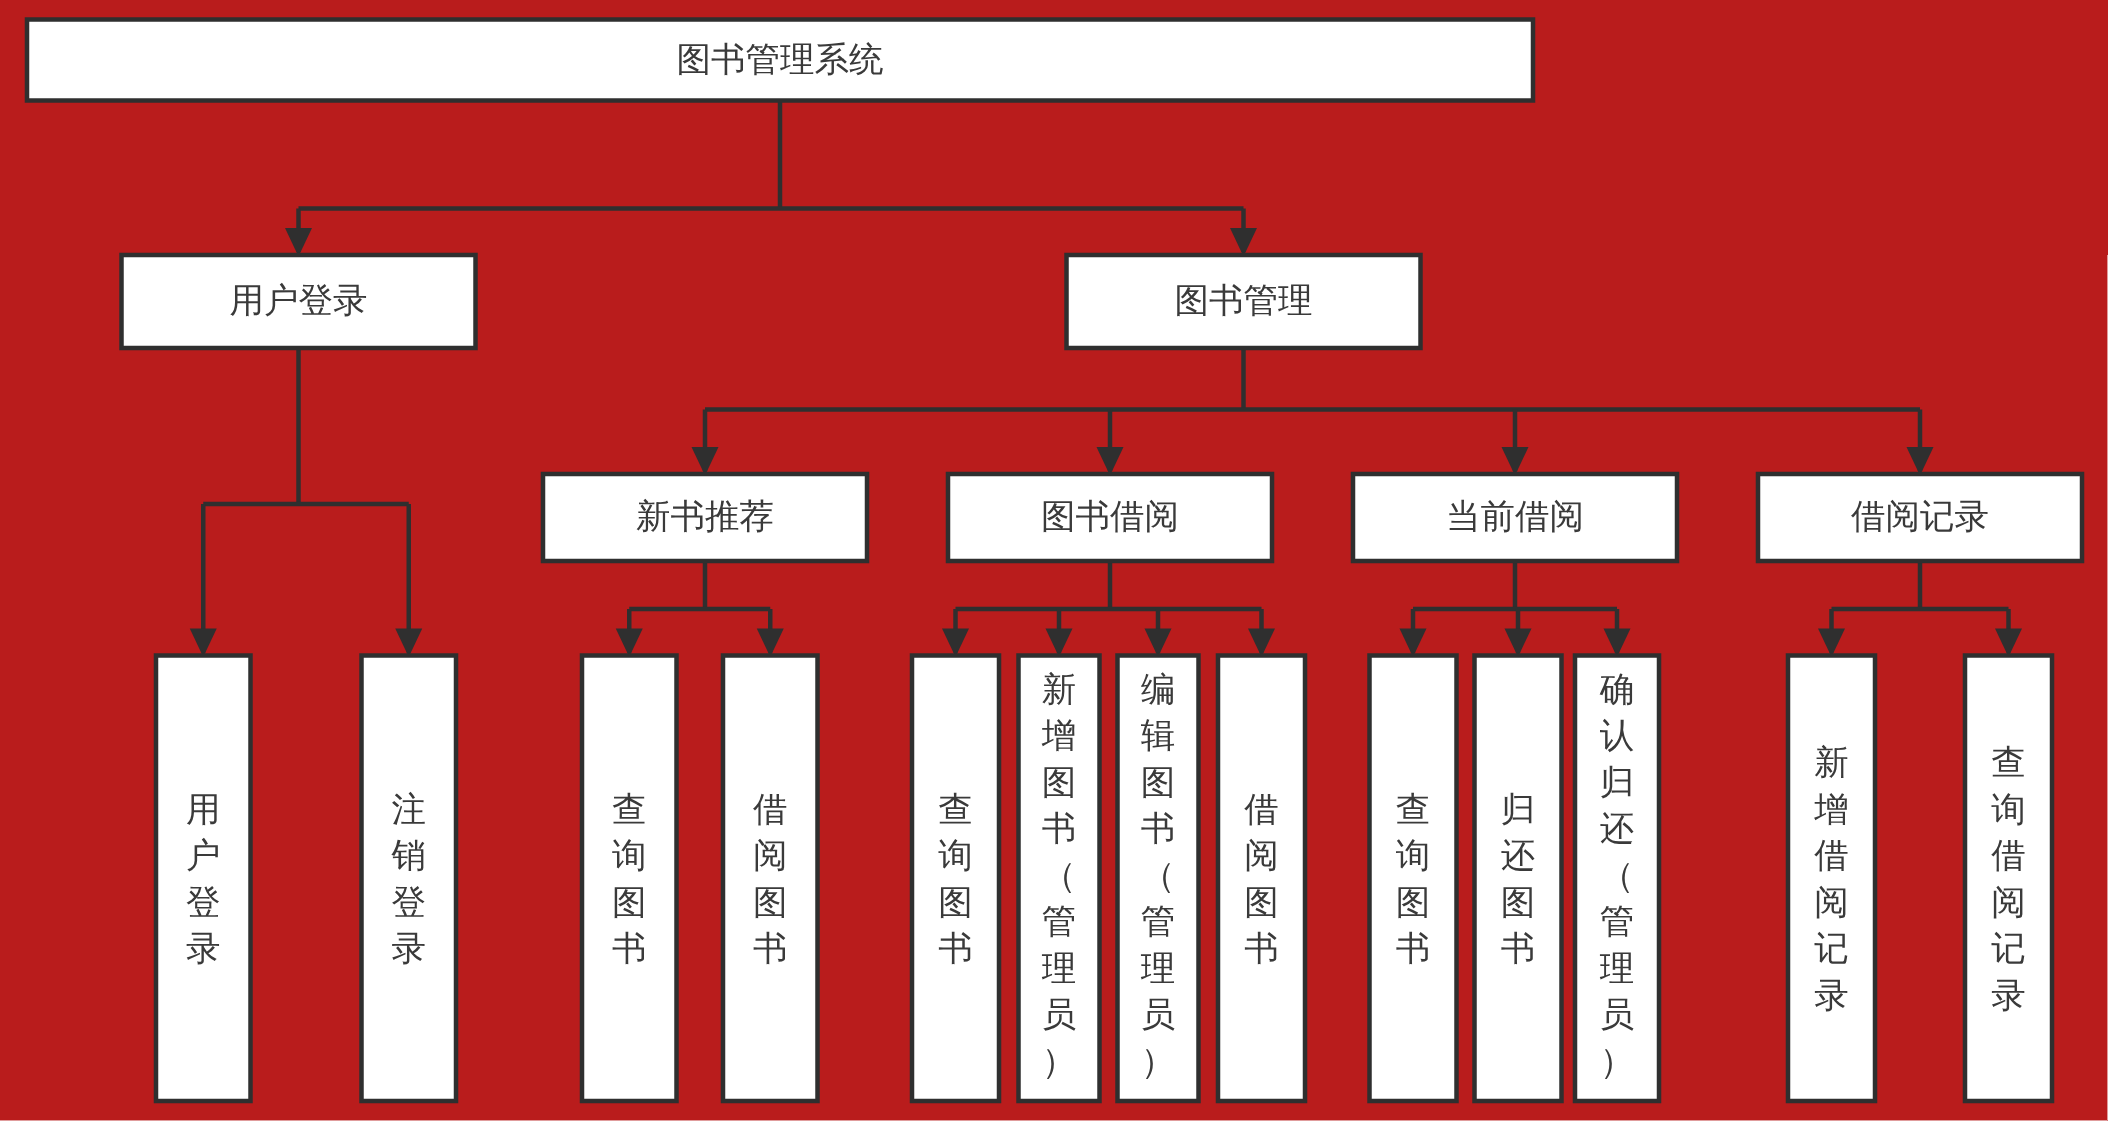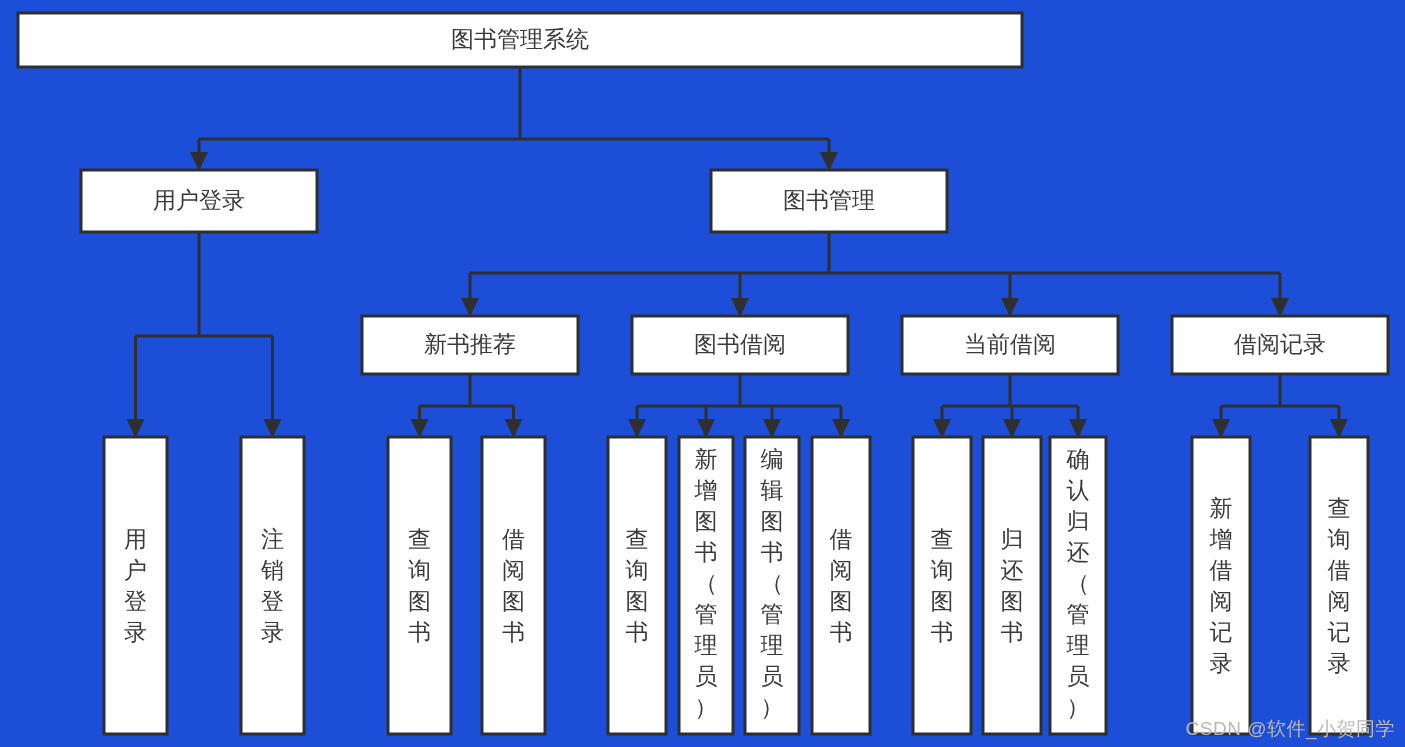--- a/index.html
+++ b/index.html
@@ -7,21 +7,21 @@
     padding: 0;
     background: #ffffff;
   }
   body {
     font-family: "Liberation Sans", "DejaVu Sans", sans-serif;
   }
   #diagram-root {
     position: relative;
     width: 1405px;
     height: 747px;
-    background: #1d4ed8;
+    background: #b91c1c;
     overflow: hidden;
   }
   svg.flow {
     position: absolute;
     left: 0;
     top: 0;
     width: 1405px;
     height: 747px;
     display: block;
   }
@@ -268,15 +268,14 @@
           <text x="1339" y="510" class="node-label">查</text>
           <text x="1339" y="541" class="node-label">询</text>
           <text x="1339" y="572" class="node-label">借</text>
           <text x="1339" y="603" class="node-label">阅</text>
           <text x="1339" y="634" class="node-label">记</text>
           <text x="1339" y="665" class="node-label">录</text>
         </g>
       </g>
   </svg>
 
-  <div class="watermark">CSDN @软件_小贺同学</div>
 
 </div>
 
 </body></html>

